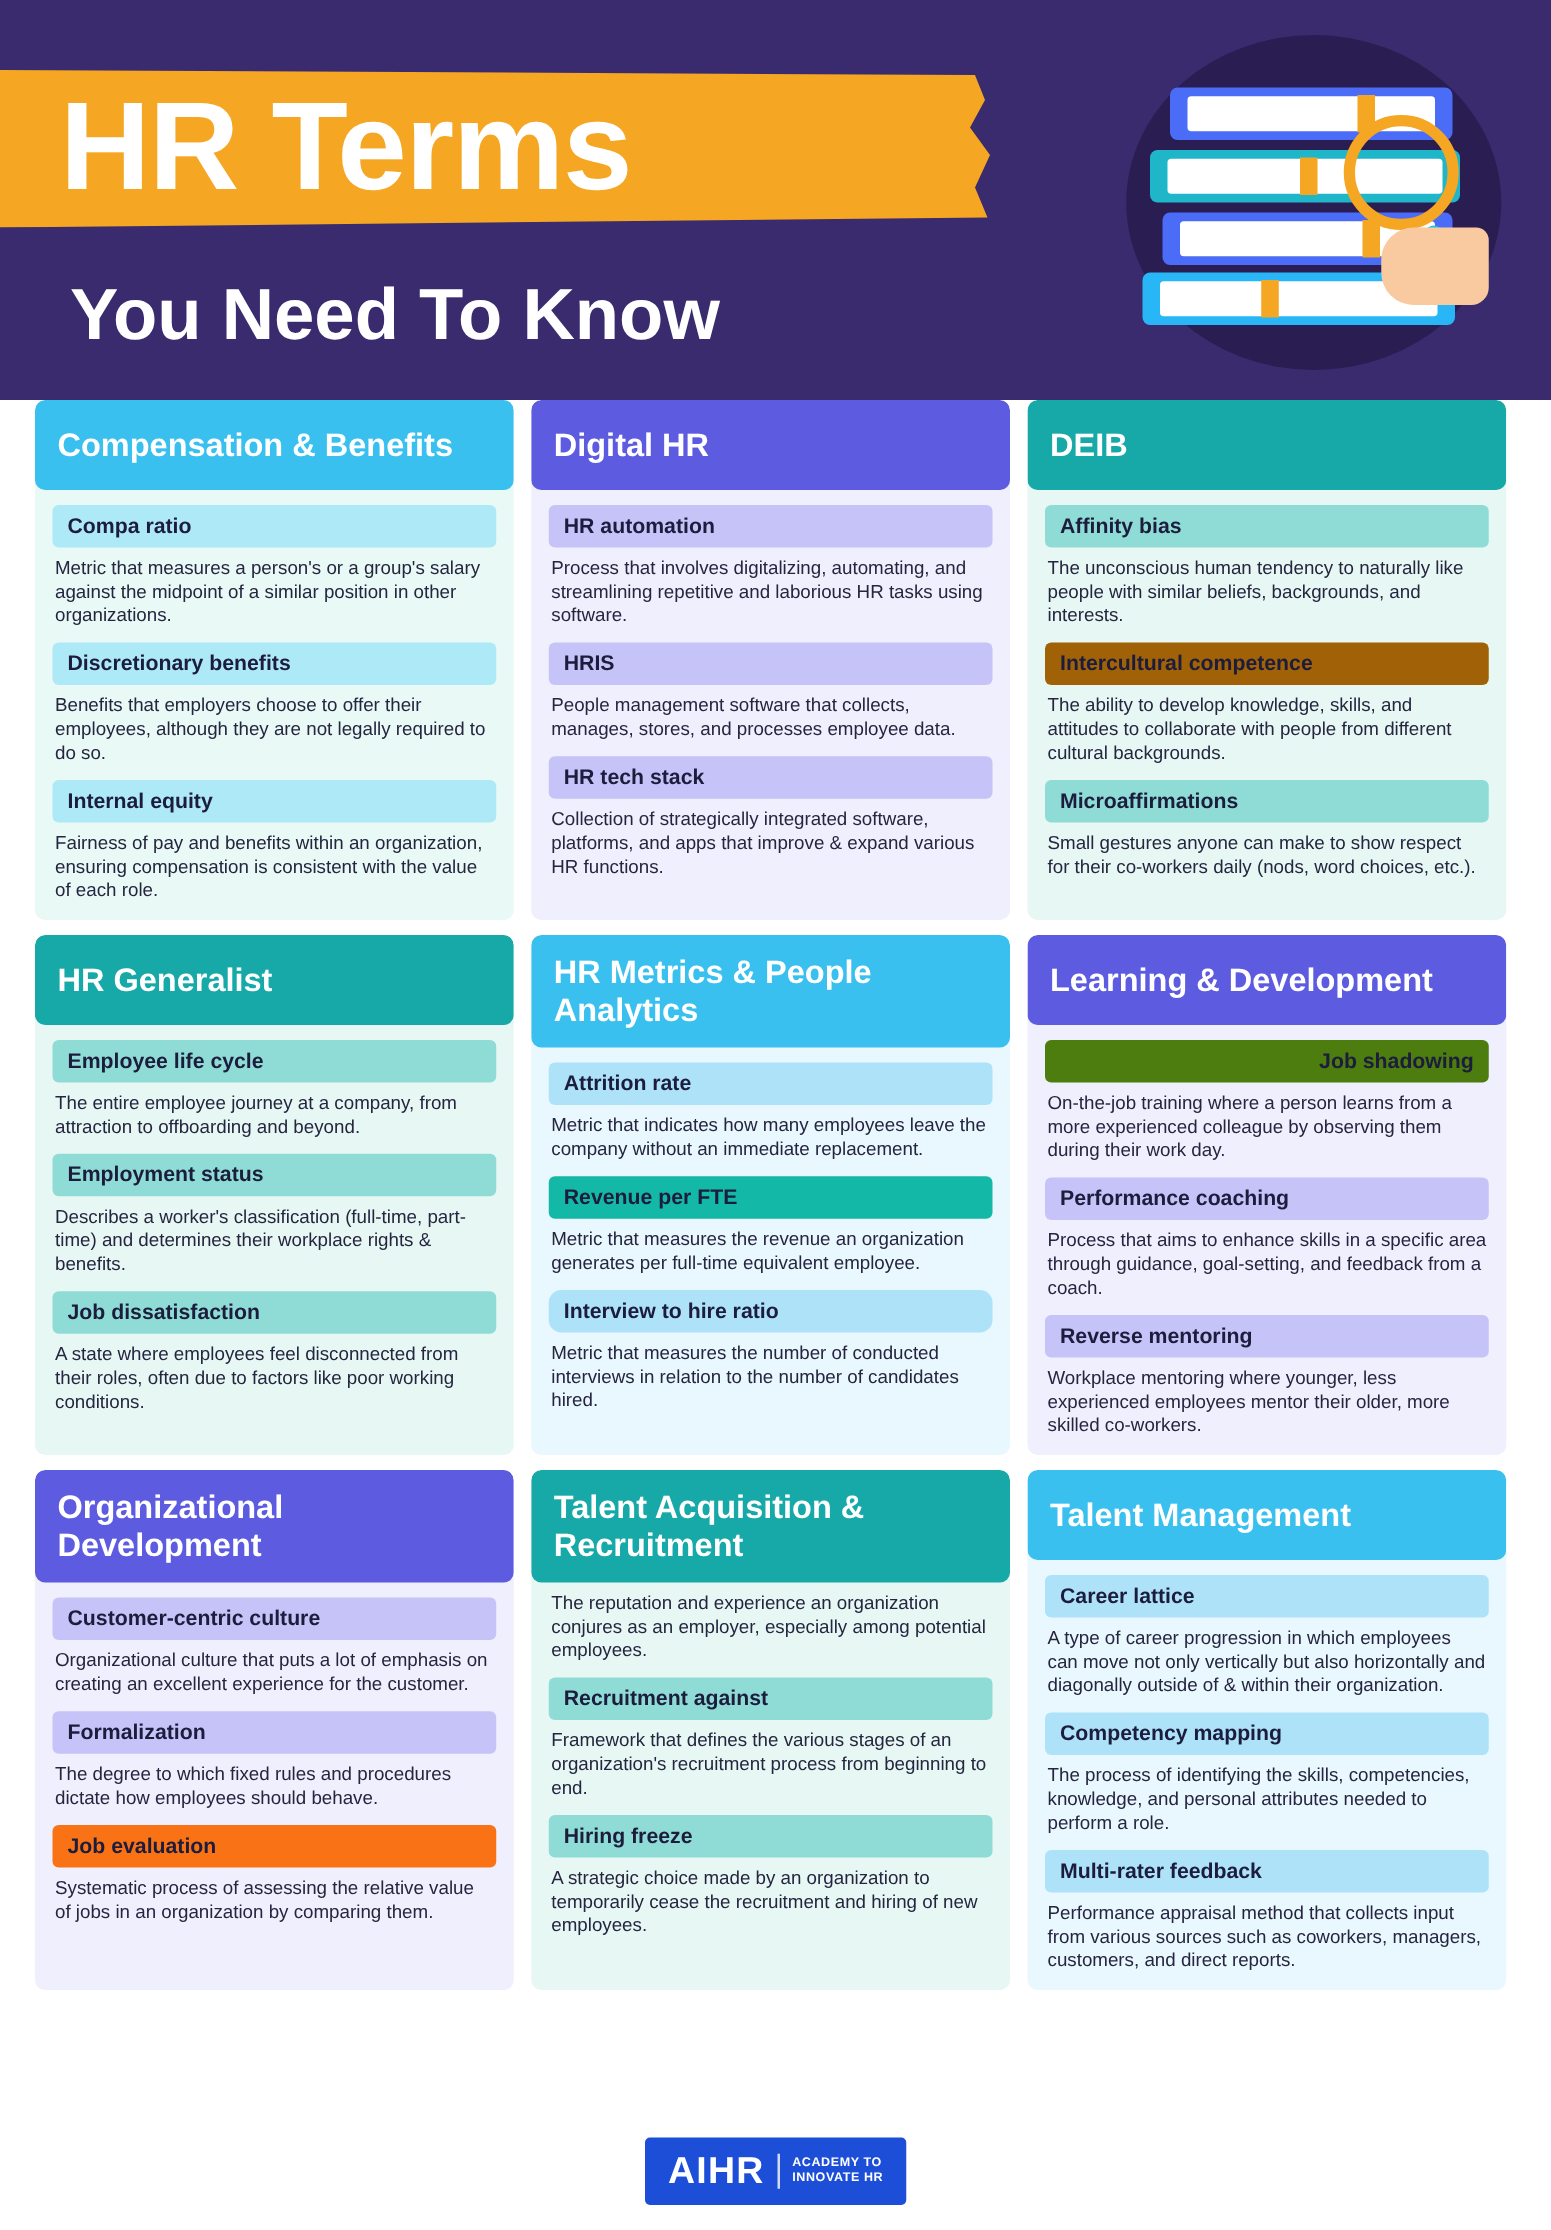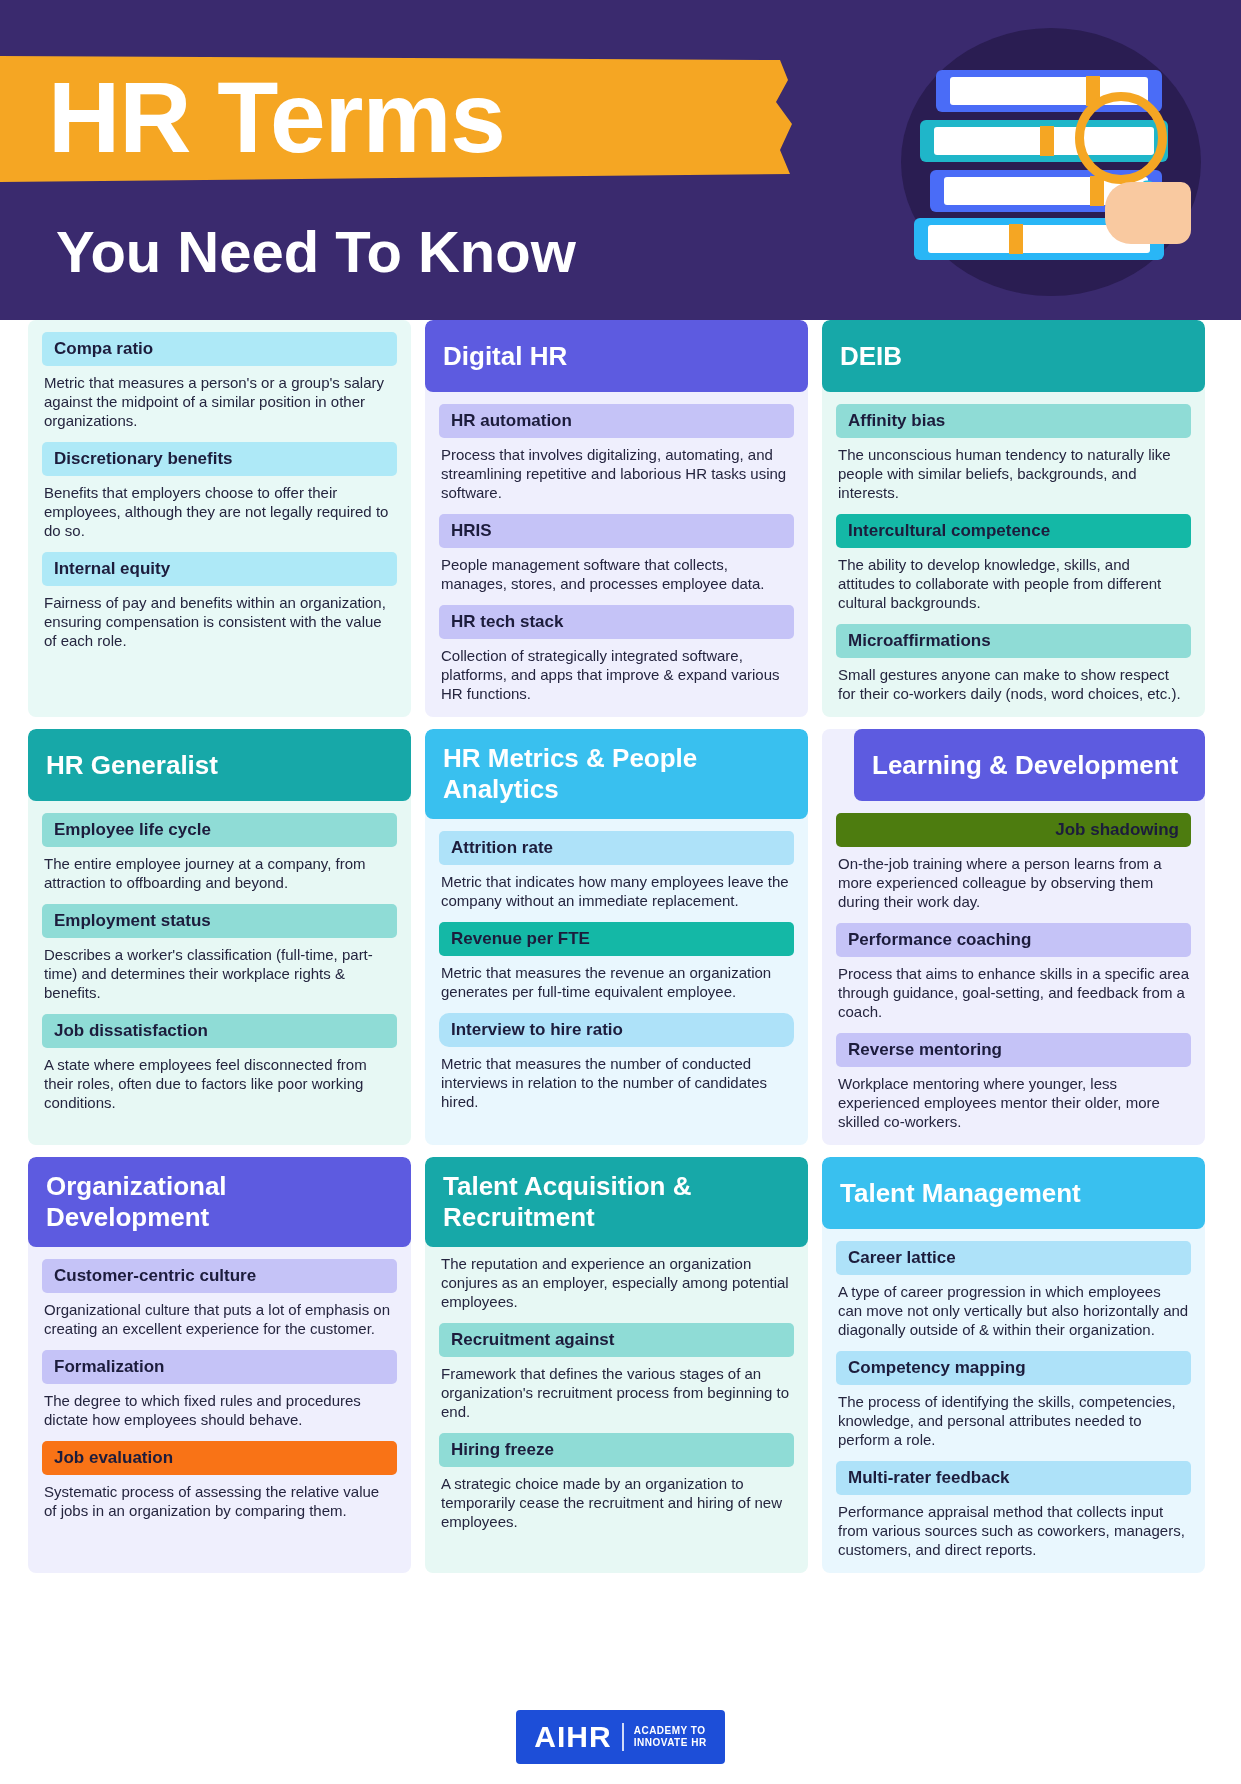--- a/index.html
+++ b/index.html
@@ -205,41 +205,42 @@
     <div class="hand"></div>
   </div>
 
   <div class="title-banner"></div>
   <div class="title-main">HR Terms</div>
   <div class="title-sub">You Need To Know</div>
 </div>
 
 <div class="grid">
     <div class="card" style="background: rgb(232, 249, 246);">
+      <div class="card-head" style="background: rgb(57, 192, 239);">Compensation &amp; Benefits</div>
       <div class="term" style="background: rgb(174, 233, 247);">Compa ratio</div>
       <div class="def">Metric that measures a person's or a group's salary against the midpoint of a similar position in other organizations.</div>
       <div class="term" style="background: rgb(174, 233, 247);">Discretionary benefits</div>
       <div class="def">Benefits that employers choose to offer their employees, although they are not legally required to do so.</div>
       <div class="term" style="background: rgb(174, 233, 247);">Internal equity</div>
       <div class="def">Fairness of pay and benefits within an organization, ensuring compensation is consistent with the value of each role.</div>
     </div>
     <div class="card" style="background: rgb(239, 239, 253);">
       <div class="card-head" style="background: rgb(93, 91, 224);">Digital HR</div>
       <div class="term" style="background: rgb(197, 195, 247);">HR automation</div>
       <div class="def">Process that involves digitalizing, automating, and streamlining repetitive and laborious HR tasks using software.</div>
       <div class="term" style="background: rgb(197, 195, 247);">HRIS</div>
       <div class="def">People management software that collects, manages, stores, and processes employee data.</div>
       <div class="term" style="background: rgb(197, 195, 247);">HR tech stack</div>
       <div class="def">Collection of strategically integrated software, platforms, and apps that improve &amp; expand various HR functions.</div>
     </div>
     <div class="card" style="background: rgb(231, 248, 244);">
       <div class="card-head" style="background: rgb(23, 168, 168);">DEIB</div>
       <div class="term" style="background: rgb(143, 220, 214);">Affinity bias</div>
       <div class="def">The unconscious human tendency to naturally like people with similar beliefs, backgrounds, and interests.</div>
-      <div class="term" style="background: #14b8a6;">Intercultural competence</div>
+      <div class="term" style="background: #a16207;">Intercultural competence</div>
       <div class="def">The ability to develop knowledge, skills, and attitudes to collaborate with people from different cultural backgrounds.</div>
       <div class="term" style="background: rgb(143, 220, 214);">Microaffirmations</div>
       <div class="def">Small gestures anyone can make to show respect for their co-workers daily (nods, word choices, etc.).</div>
     </div>
     <div class="card" style="background: rgb(231, 248, 244);">
       <div class="card-head" style="background: rgb(23, 168, 168);">HR Generalist</div>
       <div class="term" style="background: rgb(143, 220, 214);">Employee life cycle</div>
       <div class="def">The entire employee journey at a company, from attraction to offboarding and beyond.</div>
       <div class="term" style="background: rgb(143, 220, 214);">Employment status</div>
       <div class="def">Describes a worker's classification (full-time, part-time) and determines their workplace rights &amp; benefits.</div>
@@ -249,21 +250,21 @@
     <div class="card" style="background: rgb(233, 247, 254);">
       <div class="card-head" style="background: rgb(57, 192, 239);">HR Metrics &amp; People Analytics</div>
       <div class="term" style="background: rgb(174, 226, 249);">Attrition rate</div>
       <div class="def">Metric that indicates how many employees leave the company without an immediate replacement.</div>
       <div class="term" style="background: #14b8a6;">Revenue per FTE</div>
       <div class="def">Metric that measures the revenue an organization generates per full-time equivalent employee.</div>
       <div class="term" style="background: rgb(174, 226, 249); border-radius: 10px;">Interview to hire ratio</div>
       <div class="def">Metric that measures the number of conducted interviews in relation to the number of candidates hired.</div>
     </div>
     <div class="card" style="background: rgb(239, 239, 253);">
-      <div class="card-head" style="background: rgb(93, 91, 224); margin-left: 32px;">Learning &amp; Development</div>
+      <div class="card-head" style="background: rgb(93, 91, 224);">Learning &amp; Development</div>
       <div class="term" style="background: #4d7c0f; text-align: right;">Job shadowing</div>
       <div class="def">On-the-job training where a person learns from a more experienced colleague by observing them during their work day.</div>
       <div class="term" style="background: rgb(197, 195, 247);">Performance coaching</div>
       <div class="def">Process that aims to enhance skills in a specific area through guidance, goal-setting, and feedback from a coach.</div>
       <div class="term" style="background: rgb(197, 195, 247);">Reverse mentoring</div>
       <div class="def">Workplace mentoring where younger, less experienced employees mentor their older, more skilled co-workers.</div>
     </div>
     <div class="card" style="background: rgb(239, 239, 253);">
       <div class="card-head" style="background: rgb(93, 91, 224);">Organizational Development</div>
       <div class="term" style="background: rgb(197, 195, 247);">Customer-centric culture</div>

